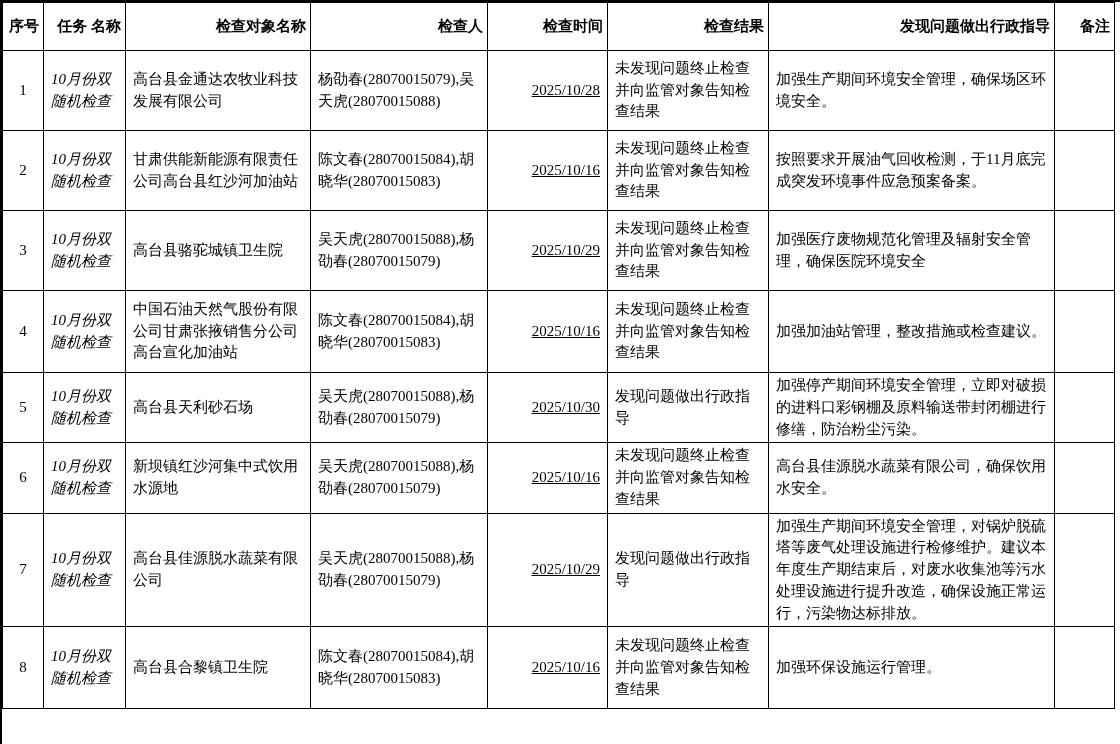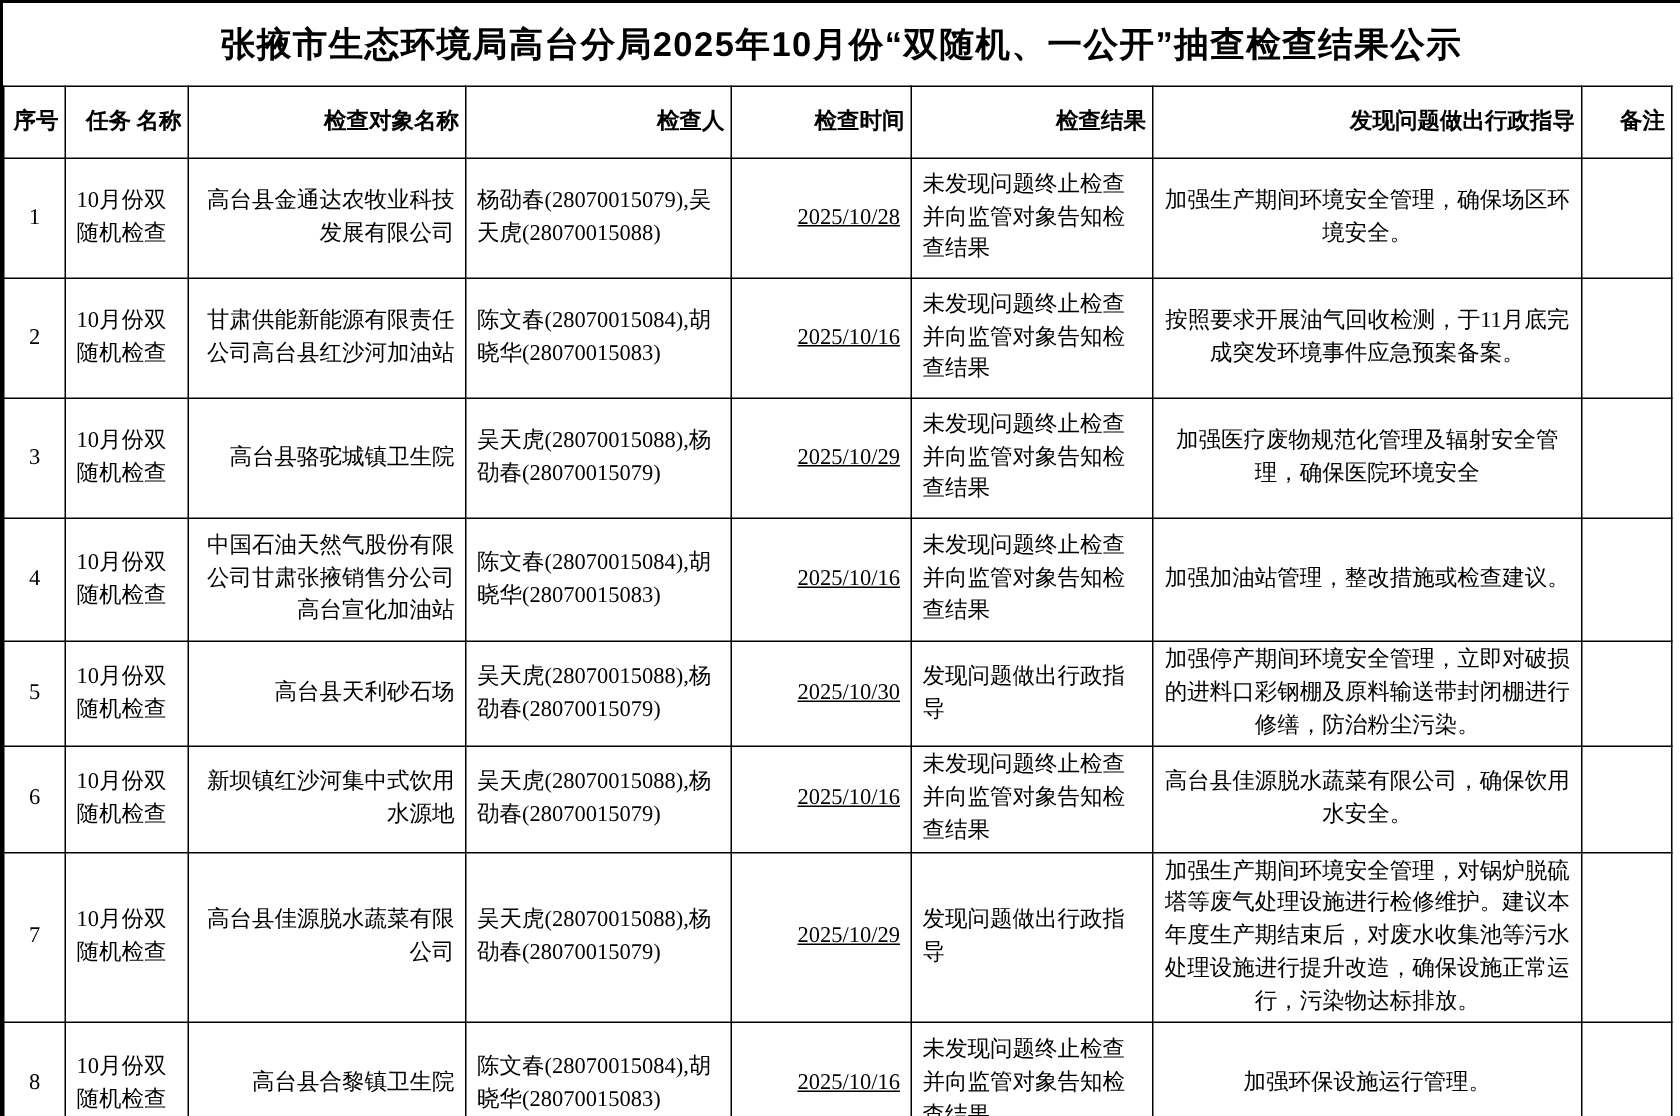--- a/index.html
+++ b/index.html
@@ -39,43 +39,42 @@
     box-sizing:border-box;
   }
   table.insp thead th{
     font-weight:bold;
     text-align:right;
     height:48px;
     padding:2px 4px;
   }
   
   .c-seq{text-align:center;}
-  .c-task{text-align:left;}
-  .c-target{text-align:right;}
+  .c-task{text-align:left;font-style:italic;}
+  .c-target{text-align:left;}
   .c-inspector{text-align:left;font-family:Liberation Serif, serif;}
   .c-date{text-align:right;text-decoration:underline;}
   .c-result{text-align:left;}
-  .c-measures{text-align:center;}
+  .c-measures{text-align:left;}
   .c-remark{text-align:center;}
   
   table.insp tbody tr:nth-child(1){height:80px;}
   table.insp tbody tr:nth-child(2){height:80px;}
   table.insp tbody tr:nth-child(3){height:80px;}
   table.insp tbody tr:nth-child(4){height:82px;}
   table.insp tbody tr:nth-child(5){height:66px;}
   table.insp tbody tr:nth-child(6){height:66px;}
   table.insp tbody tr:nth-child(7){height:100px;}
   table.insp tbody tr:nth-child(8){height:82px;}
 </style>
 </head>
 <body>
 
 <div class="page">
 
-  <div class="doc-title">张掖市生态环境局高台分局2025年10月份“双随机、一公开”抽查检查结果公示</div>
 
   <table class="insp">
     <colgroup>
       <col style="width:41px">
       <col style="width:82px">
       <col style="width:185px">
       <col style="width:177px">
       <col style="width:120px">
       <col style="width:161px">
       <col style="width:286px">

